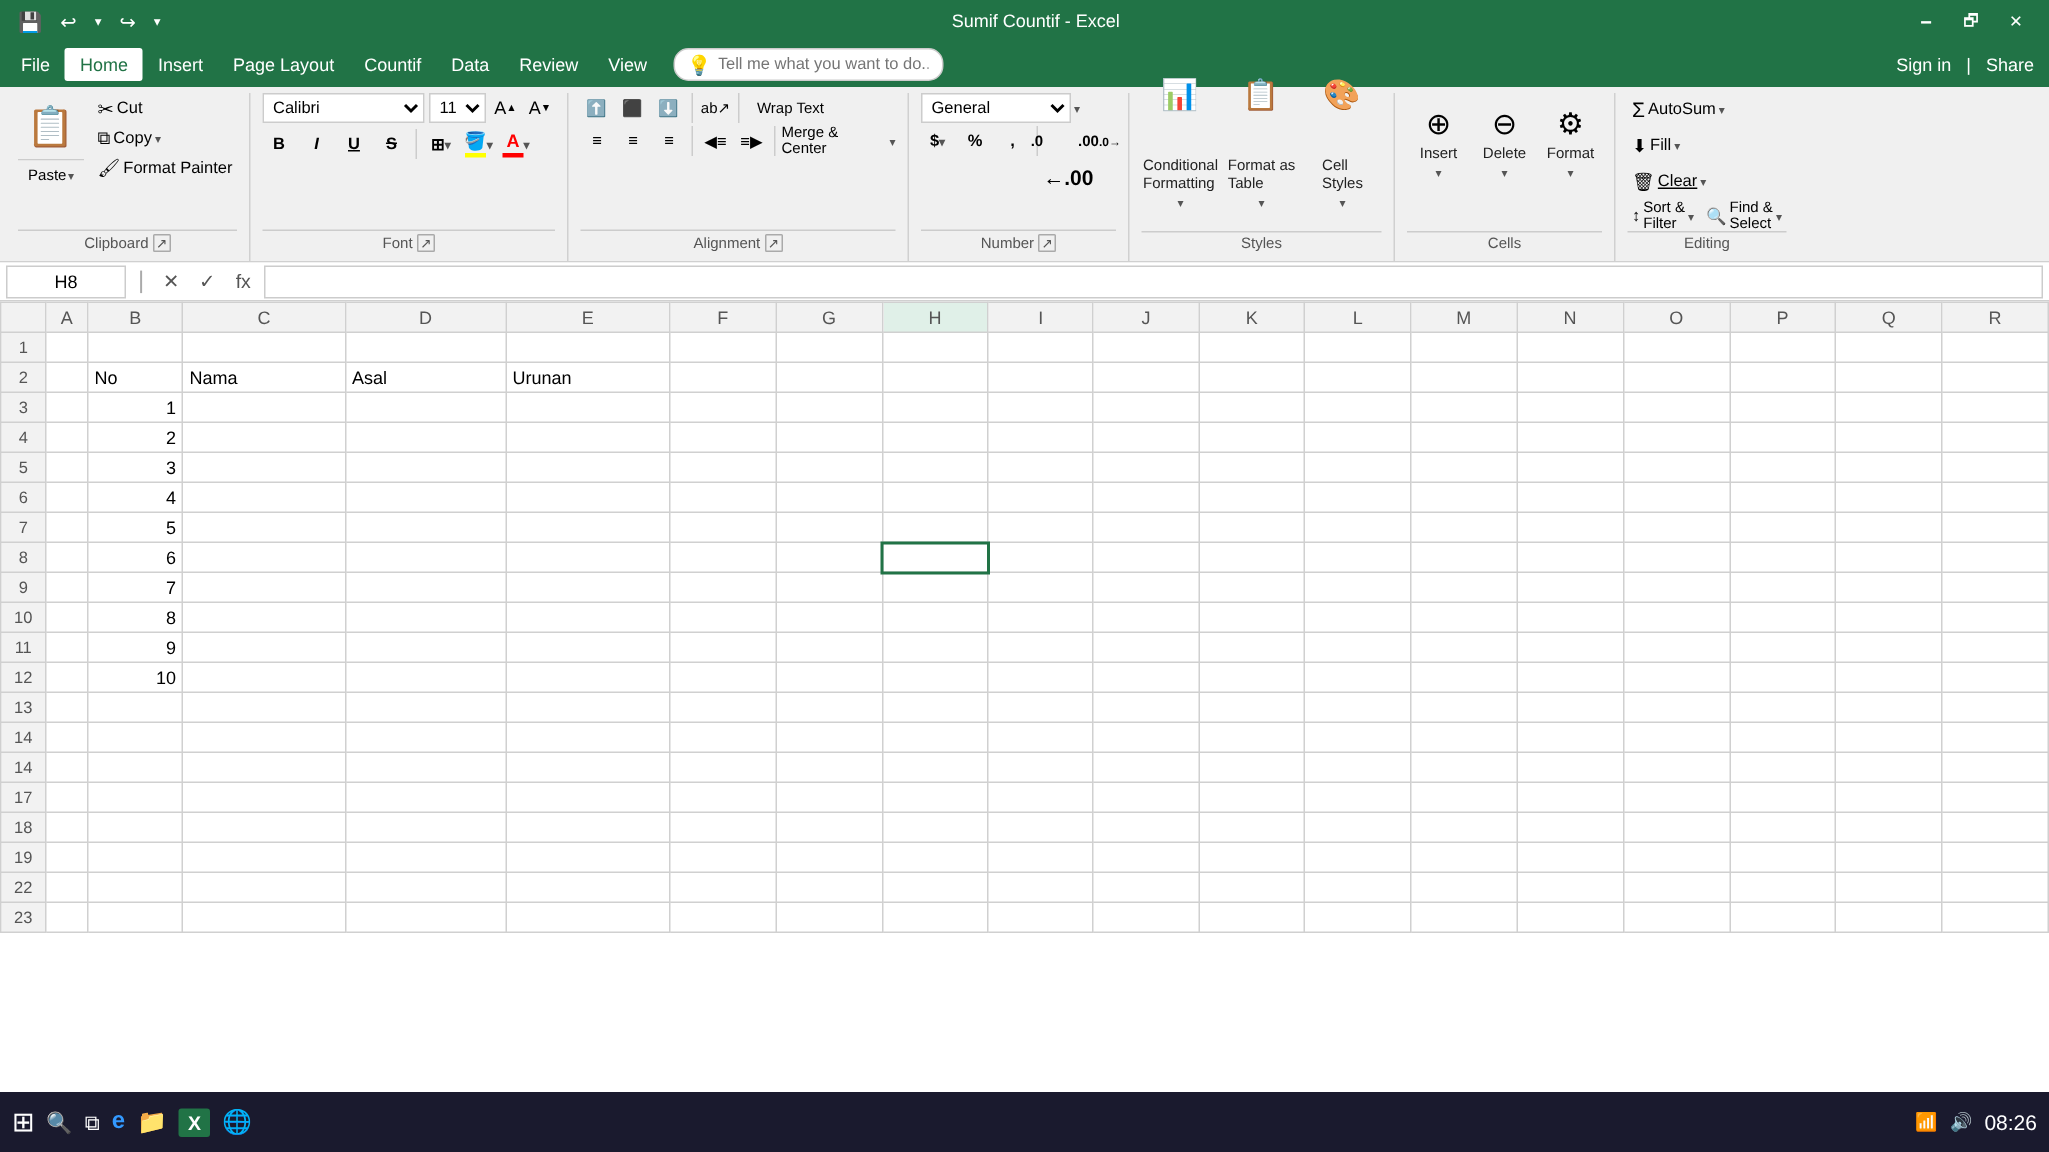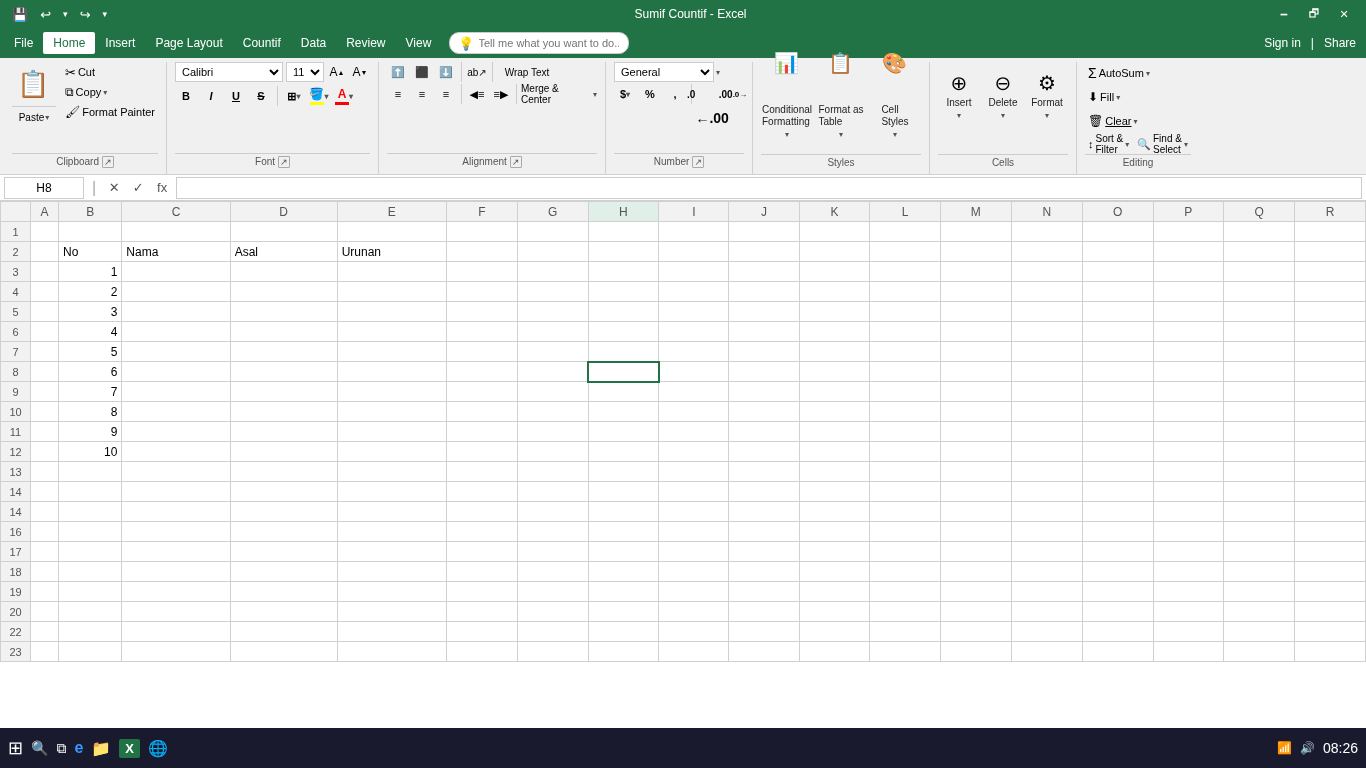--- a/index.html
+++ b/index.html
@@ -904,41 +904,20 @@
             <td></td>
             <td></td>
             <td></td>
             <td></td>
             <td></td>
             <td></td>
             <td></td>
             <td></td>
           </tr>
           <tr>
-            <th class="row-header">16</th>
-            <td></td>
-            <td></td>
-            <td></td>
-            <td></td>
-            <td></td>
-            <td></td>
-            <td></td>
-            <td></td>
-            <td></td>
-            <td></td>
-            <td></td>
-            <td></td>
-            <td></td>
-            <td></td>
-            <td></td>
-            <td></td>
-            <td></td>
-            <td></td>
-          </tr>
-          <tr>
             <th class="row-header">17</th>
             <td></td>
             <td></td>
             <td></td>
             <td></td>
             <td></td>
             <td></td>
             <td></td>
             <td></td>
             <td></td>
@@ -968,41 +947,20 @@
             <td></td>
             <td></td>
             <td></td>
             <td></td>
             <td></td>
             <td></td>
             <td></td>
           </tr>
           <tr>
             <th class="row-header">19</th>
-            <td></td>
-            <td></td>
-            <td></td>
-            <td></td>
-            <td></td>
-            <td></td>
-            <td></td>
-            <td></td>
-            <td></td>
-            <td></td>
-            <td></td>
-            <td></td>
-            <td></td>
-            <td></td>
-            <td></td>
-            <td></td>
-            <td></td>
-            <td></td>
-          </tr>
-          <tr>
-            <th class="row-header">20</th>
             <td></td>
             <td></td>
             <td></td>
             <td></td>
             <td></td>
             <td></td>
             <td></td>
             <td></td>
             <td></td>
             <td></td>

